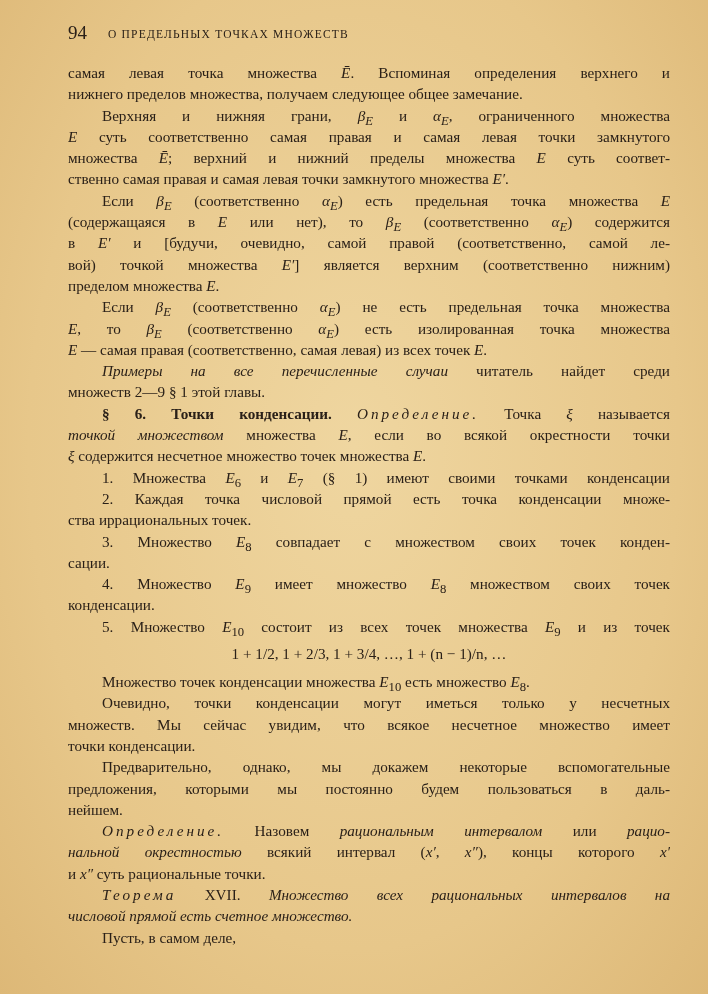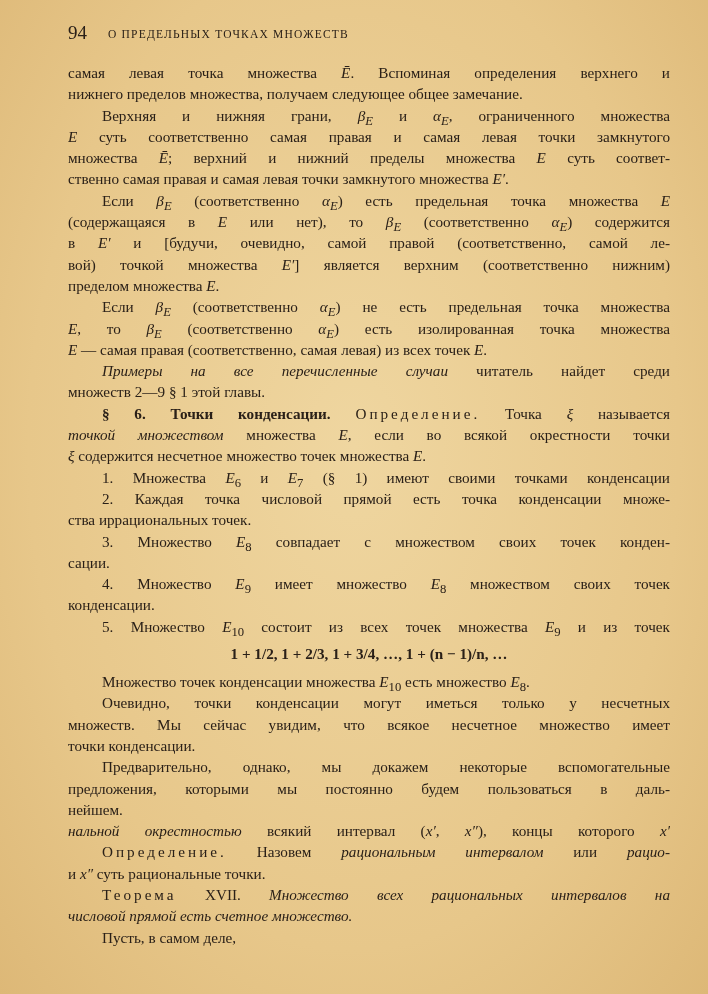--- a/index.html
+++ b/index.html
@@ -7,23 +7,23 @@
     background:radial-gradient(ellipse at 50% 45%, #EFD6A0 0%, #E7C78A 65%, #DDB877 100%);
     font-family:"Liberation Serif","DejaVu Serif",serif;color:#2a2018;}
   .page{position:relative;width:708px;height:994px;padding-left:38px;}
   .header{position:absolute;top:22px;left:68px;right:40px;height:24px;}
   .pnum{position:absolute;left:0;top:0;font-size:19px;}
   .running{position:absolute;left:0;right:0;top:6px;text-align:left;font-size:11.5px;letter-spacing:1.2px;padding-left:40px;}
   .body{position:absolute;top:62px;left:68px;width:602px;font-size:15.2px;line-height:21.3px;}
   .ln{white-space:nowrap;text-align:justify;text-align-last:justify;height:21.3px;overflow:hidden;}
   .ln.last{text-align-last:left;}
   .ind{padding-left:34px;}
-  .center{text-align:right;text-align-last:center;font-weight:bold;}
+  .center{text-align:right;text-align-last:center;}
   i{font-style:italic;}
-  .sp{letter-spacing:3px;}
+  .sp{letter-spacing:3px;font-style:italic;}
   .formula{height:34px;line-height:34px;}
 </style>
 </head>
 <body>
 
 <div class="page">
   <div class="header">
     <span class="pnum">94</span>
     <div class="running">О ПРЕДЕЛЬНЫХ ТОЧКАХ МНОЖЕСТВ</div>
   </div>
@@ -57,21 +57,21 @@
     <div class="ln last">конденсации.</div>
     <div class="ln ind">5. Множество <i>E</i><sub>10</sub> состоит из всех точек множества <i>E</i><sub>9</sub> и из точек</div>
     <div class="ln center formula">1 + 1/2, 1 + 2/3, 1 + 3/4, …, 1 + (n − 1)/n, …</div>
     <div class="ln ind last">Множество точек конденсации множества <i>E</i><sub>10</sub> есть множество <i>E</i><sub>8</sub>.</div>
     <div class="ln ind">Очевидно, точки конденсации могут иметься только у несчетных</div>
     <div class="ln">множеств. Мы сейчас увидим, что всякое несчетное множество имеет</div>
     <div class="ln last">точки конденсации.</div>
     <div class="ln ind">Предварительно, однако, мы докажем некоторые вспомогательные</div>
     <div class="ln">предложения, которыми мы постоянно будем пользоваться в даль-</div>
     <div class="ln last">нейшем.</div>
+    <div class="ln ind"><span class="sp">Определение.</span> Назовем <i>рациональным интервалом</i> или <i>рацио-</i></div>
     <div class="ln"><i>нальной окрестностью</i> всякий интервал (<i>x′</i>, <i>x″</i>), концы которого <i>x′</i></div>
-    <div class="ln ind"><span class="sp">Определение.</span> Назовем <i>рациональным интервалом</i> или <i>рацио-</i></div>
     <div class="ln last">и <i>x″</i> суть рациональные точки.</div>
     <div class="ln ind"><span class="sp">Теорема</span> XVII. <i>Множество всех рациональных интервалов на</i></div>
     <div class="ln last"><i>числовой прямой есть счетное множество.</i></div>
     <div class="ln ind last">Пусть, в самом деле,</div>
 
   </div>
 </div>
 
 </body></html>

